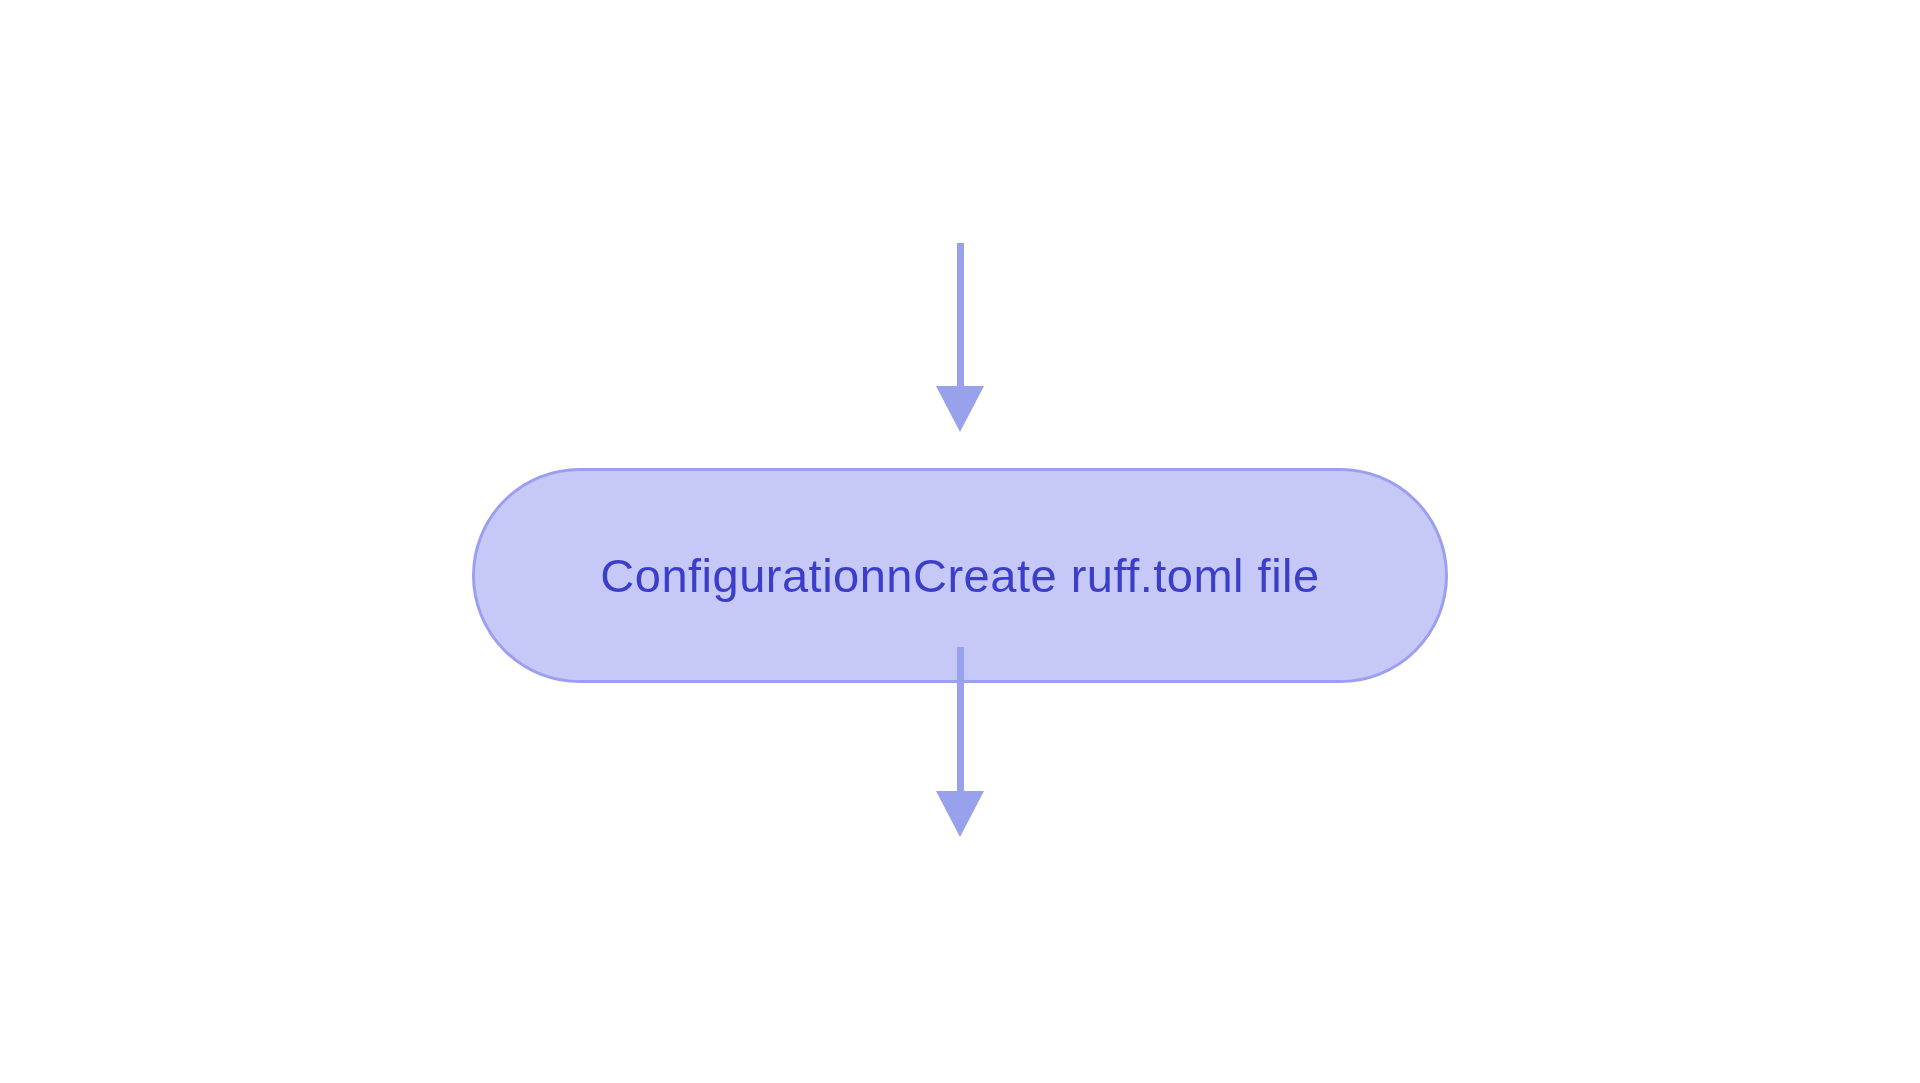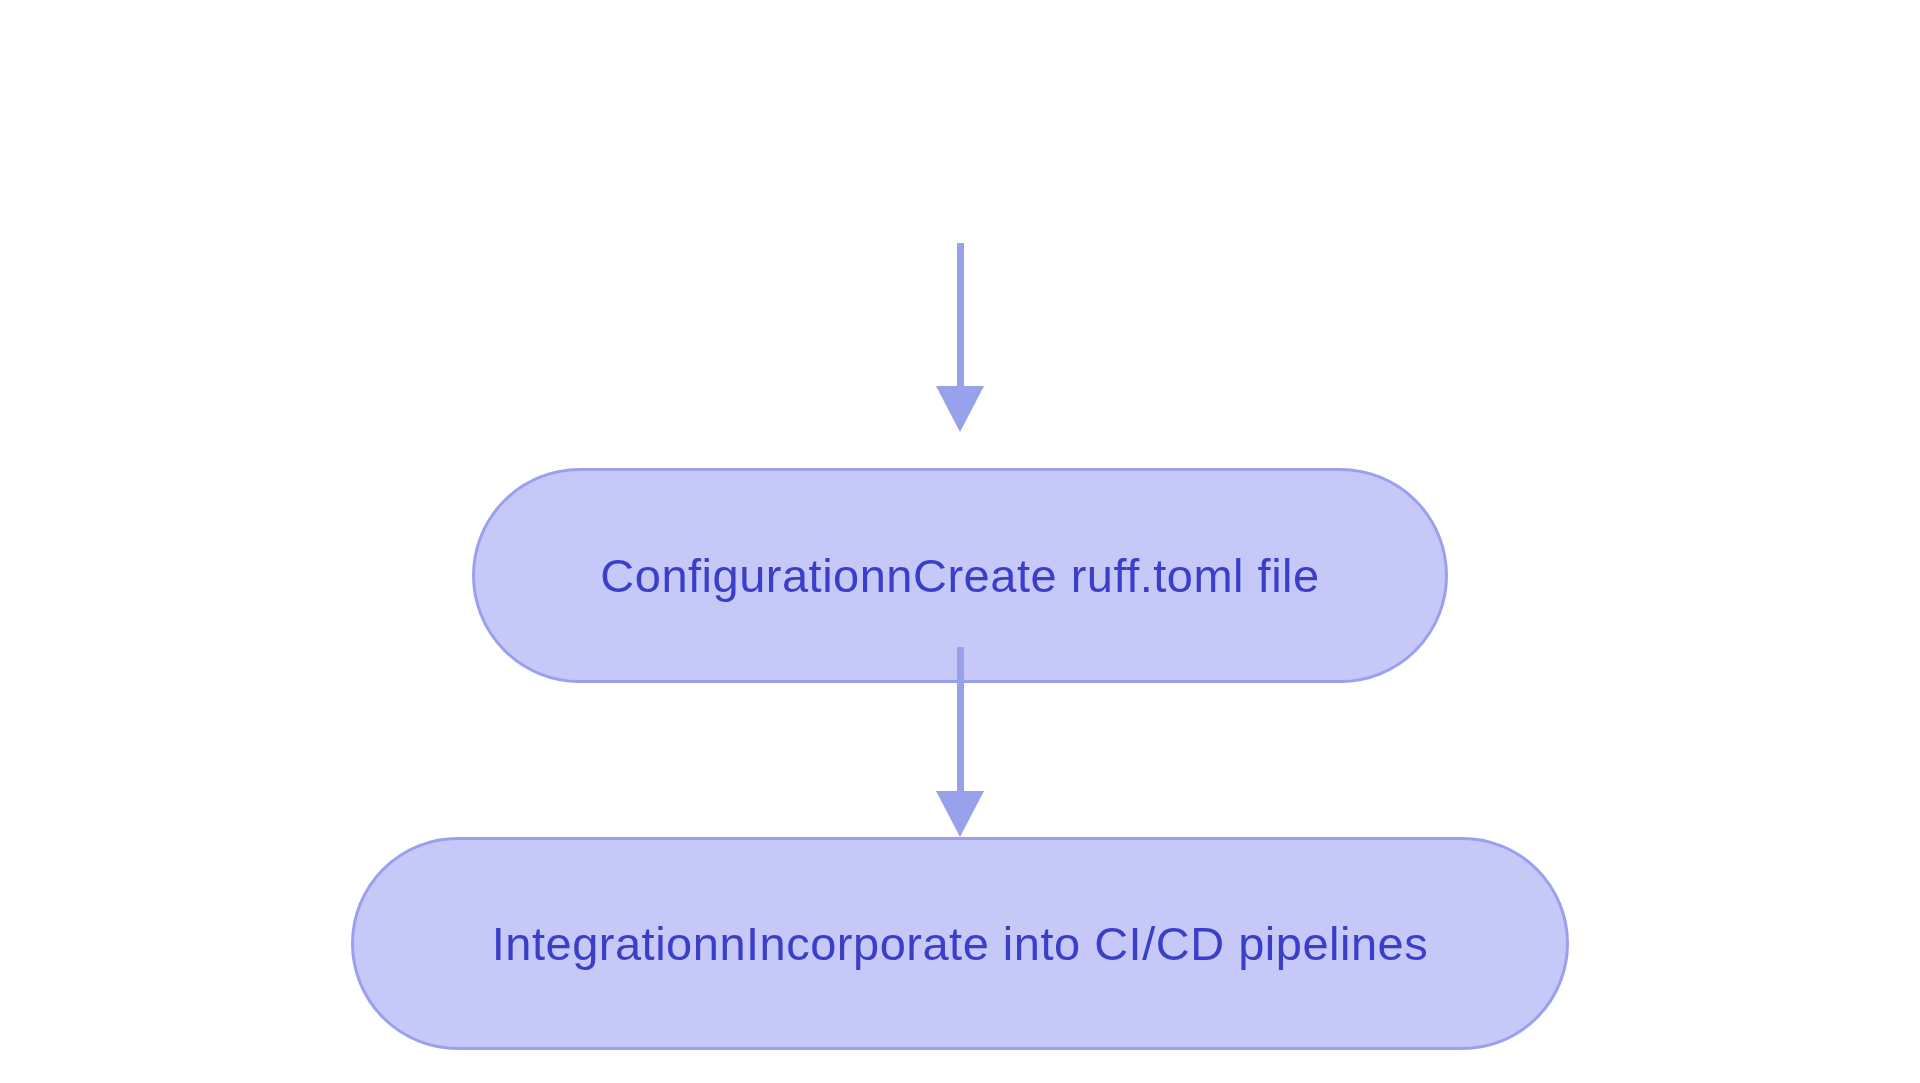--- a/index.html
+++ b/index.html
@@ -78,17 +78,14 @@
 
   <div class="node node-2">
     <span>ConfigurationnCreate ruff.toml file</span>
   </div>
 
   <div class="arrow arrow-2">
     <div class="arrow-line"></div>
     <div class="arrow-head"></div>
   </div>
 
-  <div class="node node-3">
-    <span>IntegrationnIncorporate into CI/CD pipelines</span>
-  </div>
 
 </div>
 
 </body></html>

